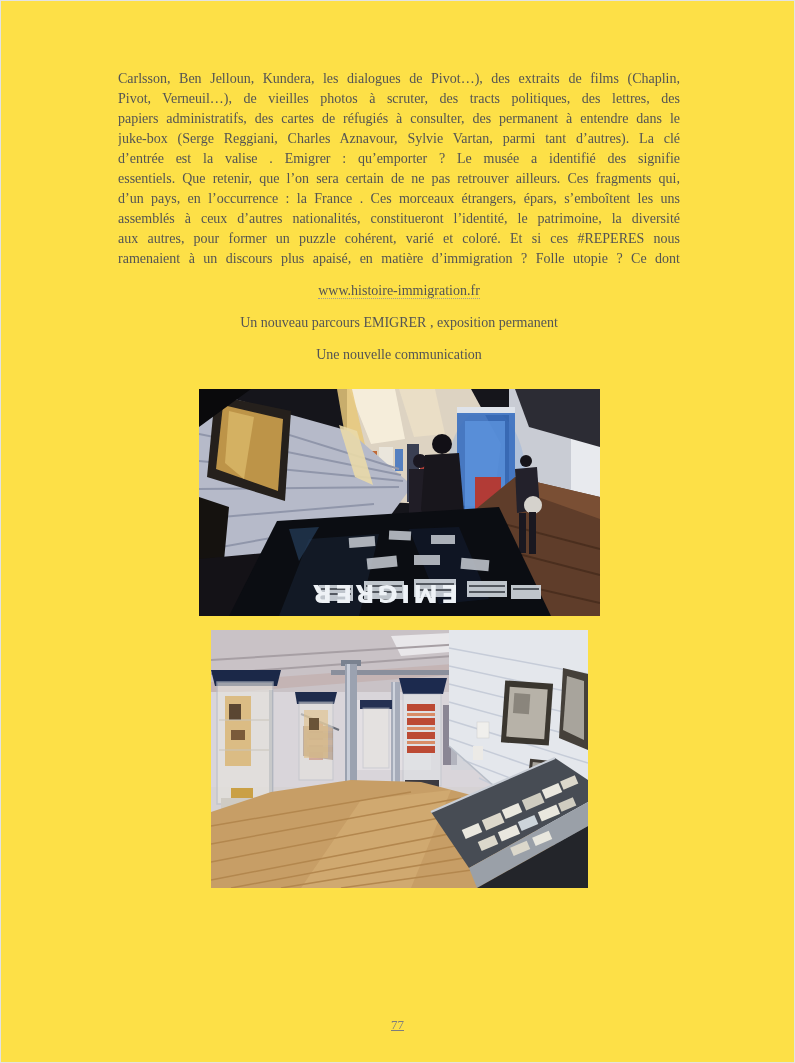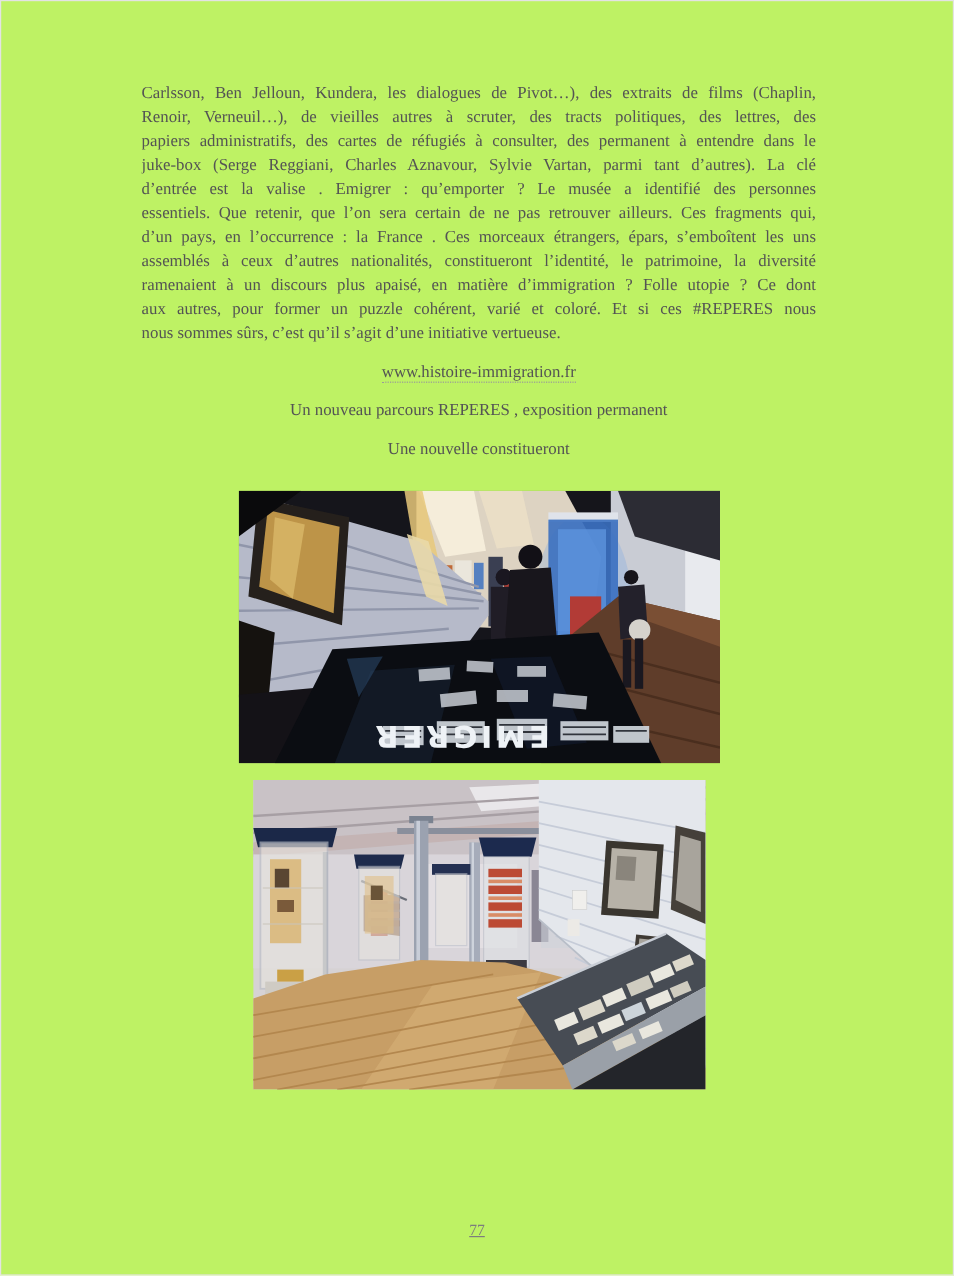--- a/index.html
+++ b/index.html
@@ -1,19 +1,19 @@
 <!DOCTYPE html>
 <html><head>
 <meta charset="utf-8">
 <style>
   html,body{margin:0;padding:0;background:#ffffff;}
   .page{
     position:relative;
     width:795px;height:1063px;
-    background:#bef264;
+    background:#fde047;
     border:1px solid #e3e3e3;
     box-sizing:border-box;
     font-family:"Liberation Serif", serif;
     color:#545454;
     overflow:hidden;
   }
   .textblock{
     position:absolute;
     left:117px;top:68px;
     width:562px;
@@ -57,34 +57,33 @@
   }
   svg{display:block;}
 </style>
 </head>
 <body>
 
 <div class="page">
 
   <div class="textblock">
     <div class="pline">Carlsson, Ben Jelloun, Kundera, les dialogues de Pivot…), des extraits de films (Chaplin,</div>
-    <div class="pline">Renoir, Verneuil…), de vieilles autres à scruter, des tracts politiques, des lettres, des</div>
+    <div class="pline">Pivot, Verneuil…), de vieilles photos à scruter, des tracts politiques, des lettres, des</div>
     <div class="pline">papiers administratifs, des cartes de réfugiés à consulter, des permanent à entendre dans le</div>
     <div class="pline">juke-box (Serge Reggiani, Charles Aznavour, Sylvie Vartan, parmi tant d’autres). La clé</div>
-    <div class="pline">d’entrée est la valise . Emigrer : qu’emporter ? Le musée a identifié des personnes</div>
+    <div class="pline">d’entrée est la valise . Emigrer : qu’emporter ? Le musée a identifié des signifie</div>
     <div class="pline">essentiels. Que retenir, que l’on sera certain de ne pas retrouver ailleurs. Ces fragments qui,</div>
     <div class="pline">d’un pays, en l’occurrence : la France . Ces morceaux étrangers, épars, s’emboîtent les uns</div>
     <div class="pline">assemblés à ceux d’autres nationalités, constitueront l’identité, le patrimoine, la diversité</div>
+    <div class="pline">aux autres, pour former un puzzle cohérent, varié et coloré. Et si ces #REPERES nous</div>
     <div class="pline">ramenaient à un discours plus apaisé, en matière d’immigration ? Folle utopie ? Ce dont</div>
-    <div class="pline">aux autres, pour former un puzzle cohérent, varié et coloré. Et si ces #REPERES nous</div>
-    <div class="pline last">nous sommes sûrs, c’est qu’il s’agit d’une initiative vertueuse.</div>
 
     <div class="standalone"><span class="weblink">www.histoire-immigration.fr</span></div>
-    <div class="standalone">Un nouveau parcours REPERES , exposition permanent</div>
-    <div class="standalone">Une nouvelle constitueront</div>
+    <div class="standalone">Un nouveau parcours EMIGRER , exposition permanent</div>
+    <div class="standalone">Une nouvelle communication</div>
 
     <div class="photo1wrap">
       <svg class="photo" width="401" height="227" viewBox="0 0 401 227">
 
         <rect x="0" y="0" width="401" height="227" fill="#15151b"></rect>
 
         <polygon points="148,0 272,0 302,55 294,118 163,112 148,60" fill="#ddd3c2"></polygon>
         <polygon points="150,0 196,0 206,50 172,55" fill="#f7f0dd" opacity="0.9"></polygon>
         <polygon points="200,0 236,0 246,45 215,48" fill="#efe3c8" opacity="0.7"></polygon>
         <polygon points="138,0 153,0 172,82 151,76" fill="#e8c87a" opacity="0.85"></polygon>

